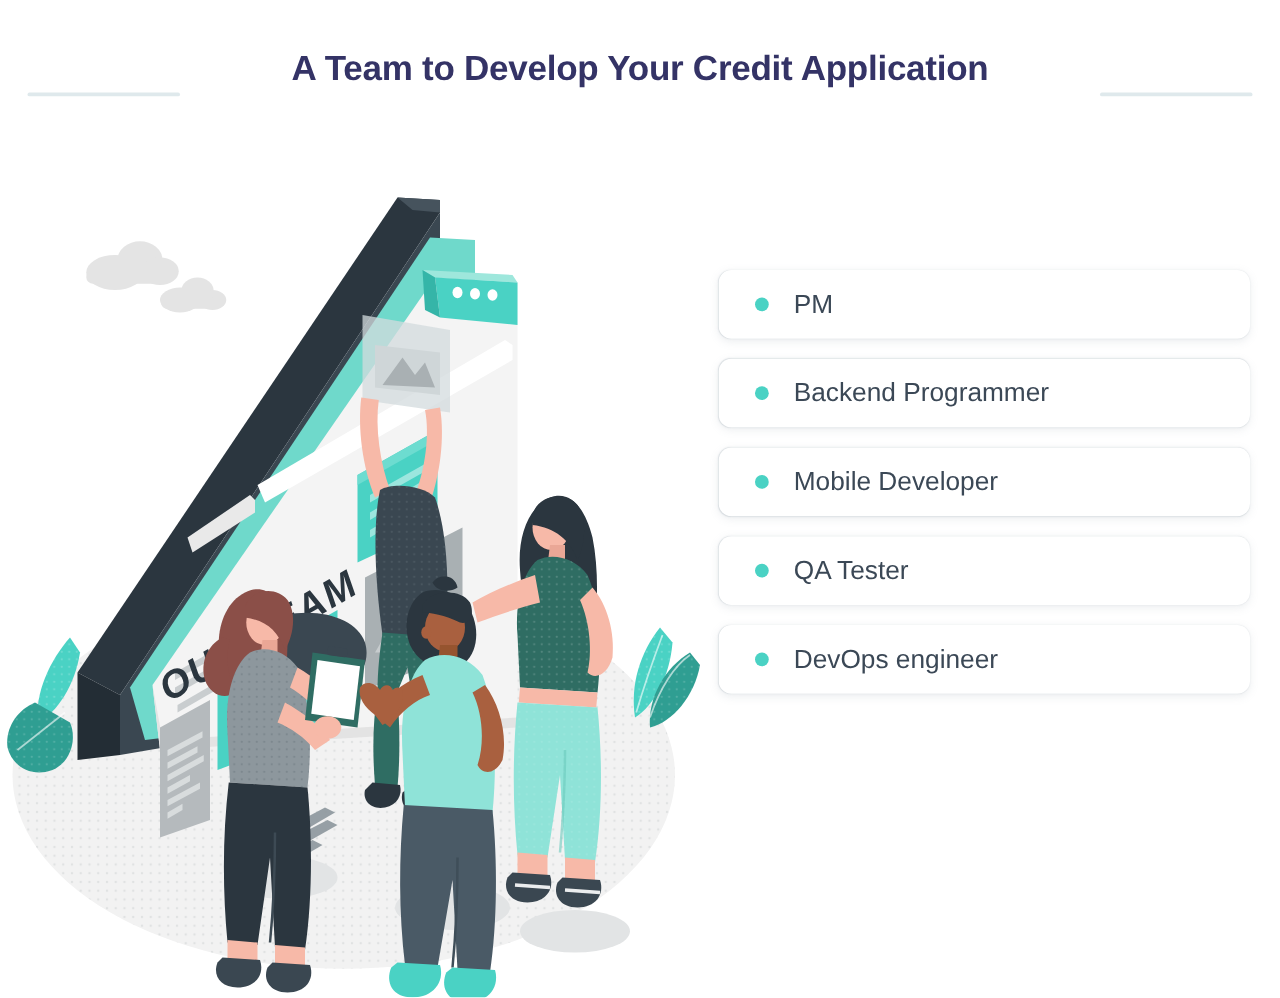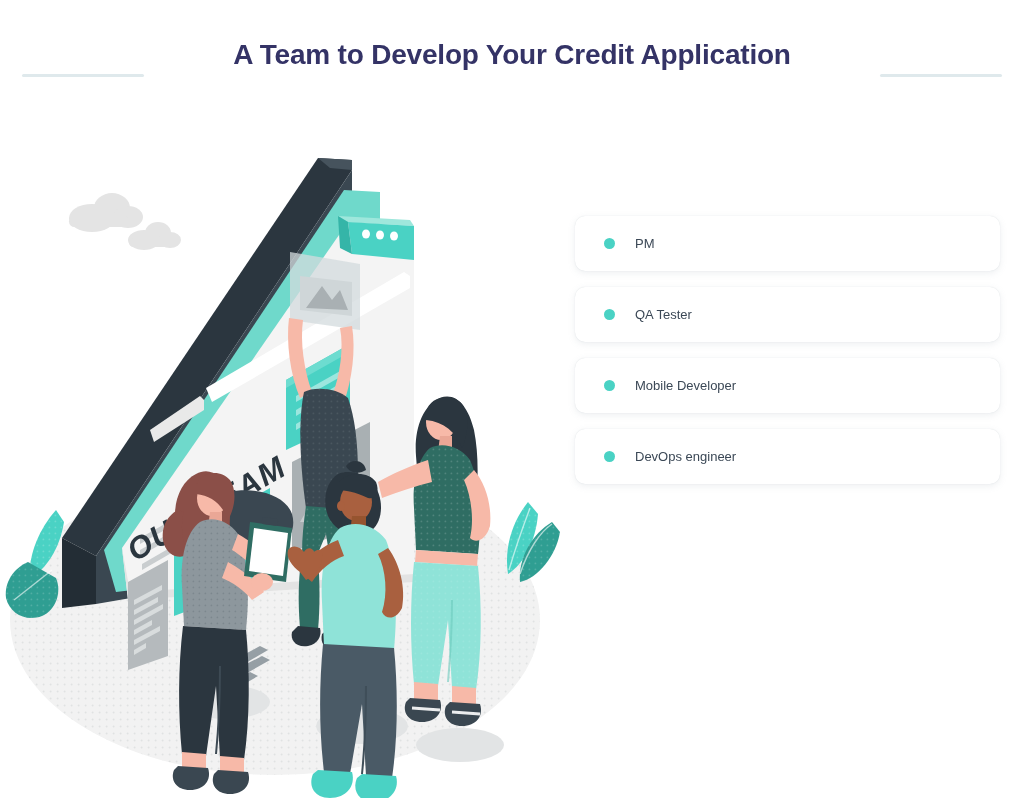--- a/index.html
+++ b/index.html
@@ -65,21 +65,21 @@
   }
   .role-bullet {
     width: 11px;
     height: 11px;
     border-radius: 50%;
     background: #4ad2c4;
     flex: 0 0 auto;
   }
   .role-label {
     margin-left: 20px;
-    font-size: 13px;
+    font-size: 21px;
     color: #3b4856;
     white-space: nowrap;
     text-align: center;
   }
 
   
   #illustration {
     position: absolute;
     left: 0;
     top: 130px;
@@ -351,23 +351,27 @@
 </svg>
 </div>
 
 <div id="role-list">
   <div class="role-card">
     <span class="role-bullet"></span>
     <span class="role-label">PM</span>
   </div>
   <div class="role-card">
     <span class="role-bullet"></span>
+    <span class="role-label">Backend Programmer</span>
+  </div>
+  <div class="role-card">
+    <span class="role-bullet"></span>
+    <span class="role-label">Mobile Developer</span>
+  </div>
+  <div class="role-card">
+    <span class="role-bullet"></span>
     <span class="role-label">QA Tester</span>
   </div>
   <div class="role-card">
     <span class="role-bullet"></span>
-    <span class="role-label">Mobile Developer</span>
-  </div>
-  <div class="role-card">
-    <span class="role-bullet"></span>
     <span class="role-label">DevOps engineer</span>
   </div>
 </div>
 
 </body></html>

